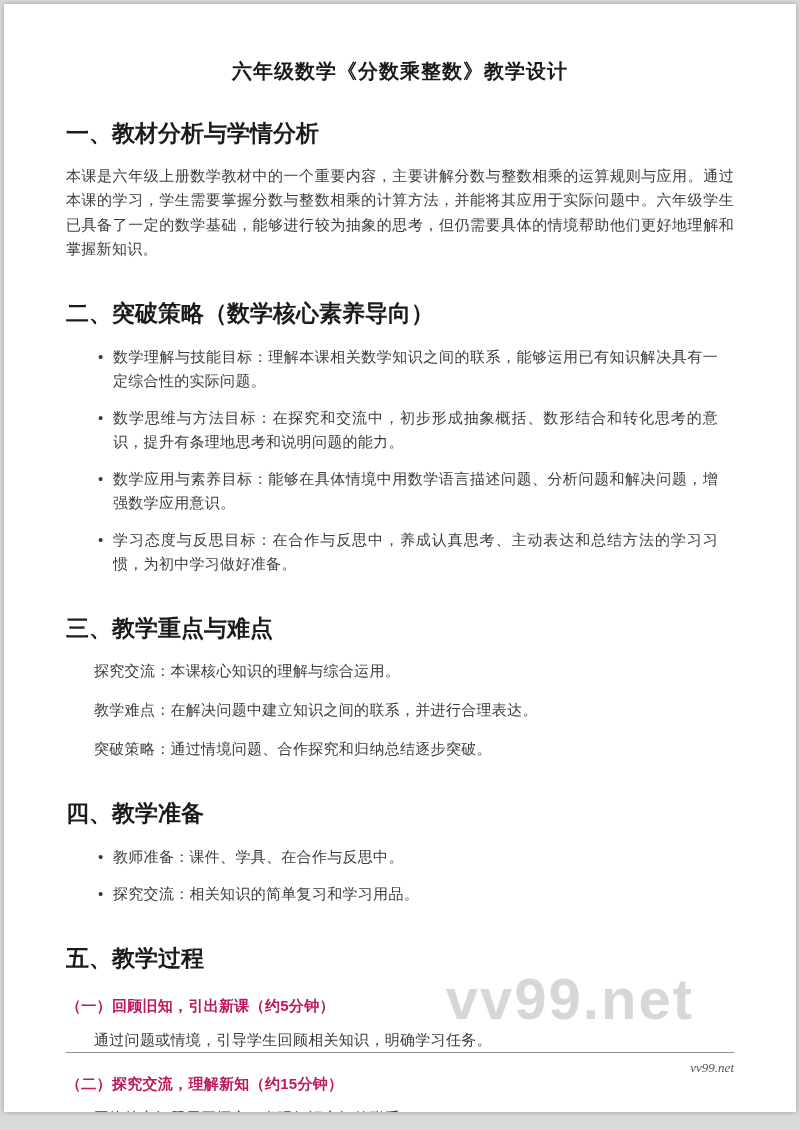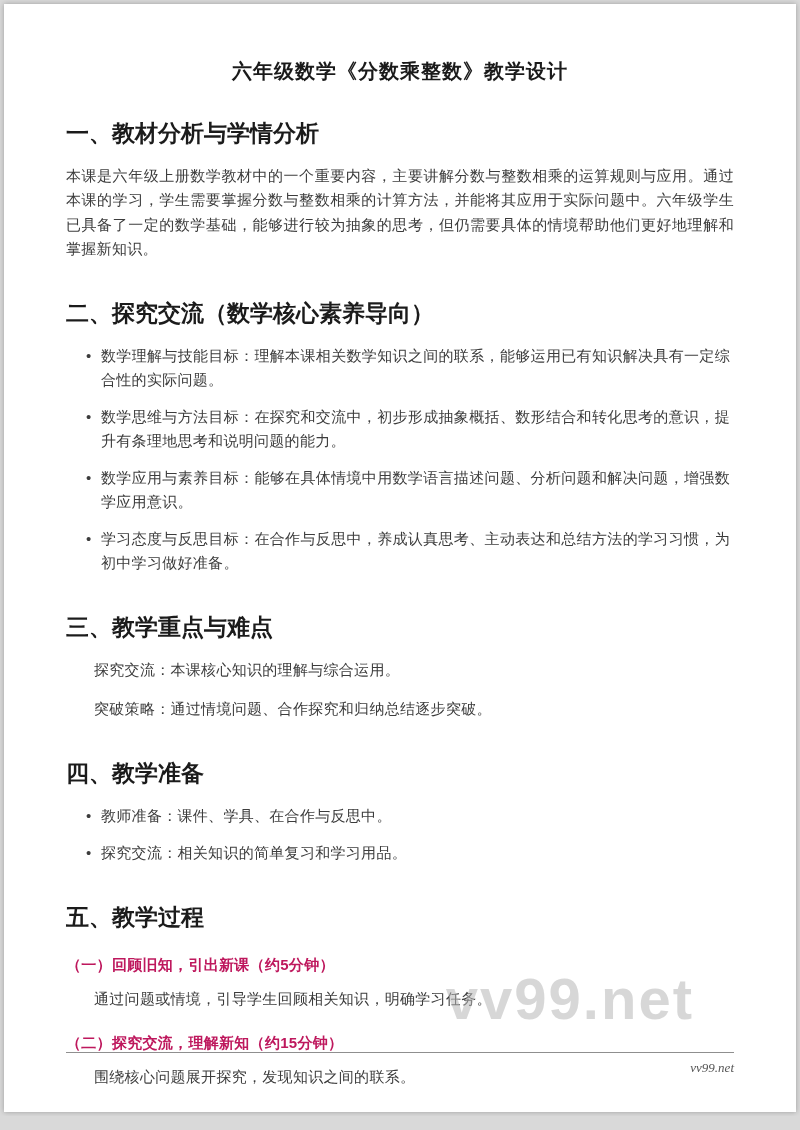--- a/index.html
+++ b/index.html
@@ -37,21 +37,21 @@
   }
   .body-text {
     margin: 0;
     font-size: 15px;
     line-height: 1.62;
     color: #3c3c3c;
     text-align: justify;
     letter-spacing: 0.3px;
   }
   ul.bullets {
-    margin: 4px;
+    margin: 16px;
     padding: 0 0 0 16px;
     list-style: none;
   }
   ul.bullets li {
     position: relative;
     padding-left: 15px;
     margin-bottom: 13px;
     font-size: 15px;
     line-height: 1.6;
     color: #3c3c3c;
@@ -121,32 +121,33 @@
 <div class="page">
 
   <h1 class="title">六年级数学《分数乘整数》教学设计</h1>
 
   <section class="first">
     <h2 class="sec-heading">一、教材分析与学情分析</h2>
     <p class="body-text">本课是六年级上册数学教材中的一个重要内容，主要讲解分数与整数相乘的运算规则与应用。通过本课的学习，学生需要掌握分数与整数相乘的计算方法，并能将其应用于实际问题中。六年级学生已具备了一定的数学基础，能够进行较为抽象的思考，但仍需要具体的情境帮助他们更好地理解和掌握新知识。</p>
   </section>
 
   <section>
-    <h2 class="sec-heading">二、探究交流（数学核心素养导向）</h2>
+    <h2 class="sec-heading">二、突破策略（数学核心素养导向）</h2>
     <ul class="bullets">
       <li>数学理解与技能目标：理解本课相关数学知识之间的联系，能够运用已有知识解决具有一定综合性的实际问题。</li>
       <li>数学思维与方法目标：在探究和交流中，初步形成抽象概括、数形结合和转化思考的意识，提升有条理地思考和说明问题的能力。</li>
       <li>数学应用与素养目标：能够在具体情境中用数学语言描述问题、分析问题和解决问题，增强数学应用意识。</li>
       <li>学习态度与反思目标：在合作与反思中，养成认真思考、主动表达和总结方法的学习习惯，为初中学习做好准备。</li>
     </ul>
   </section>
 
   <section>
     <h2 class="sec-heading">三、教学重点与难点</h2>
     <p class="indent-item">探究交流：本课核心知识的理解与综合运用。</p>
+    <p class="indent-item">教学难点：在解决问题中建立知识之间的联系，并进行合理表达。</p>
     <p class="indent-item">突破策略：通过情境问题、合作探究和归纳总结逐步突破。</p>
   </section>
 
   <section>
     <h2 class="sec-heading">四、教学准备</h2>
     <ul class="bullets">
       <li>教师准备：课件、学具、在合作与反思中。</li>
       <li>探究交流：相关知识的简单复习和学习用品。</li>
     </ul>
   </section>

